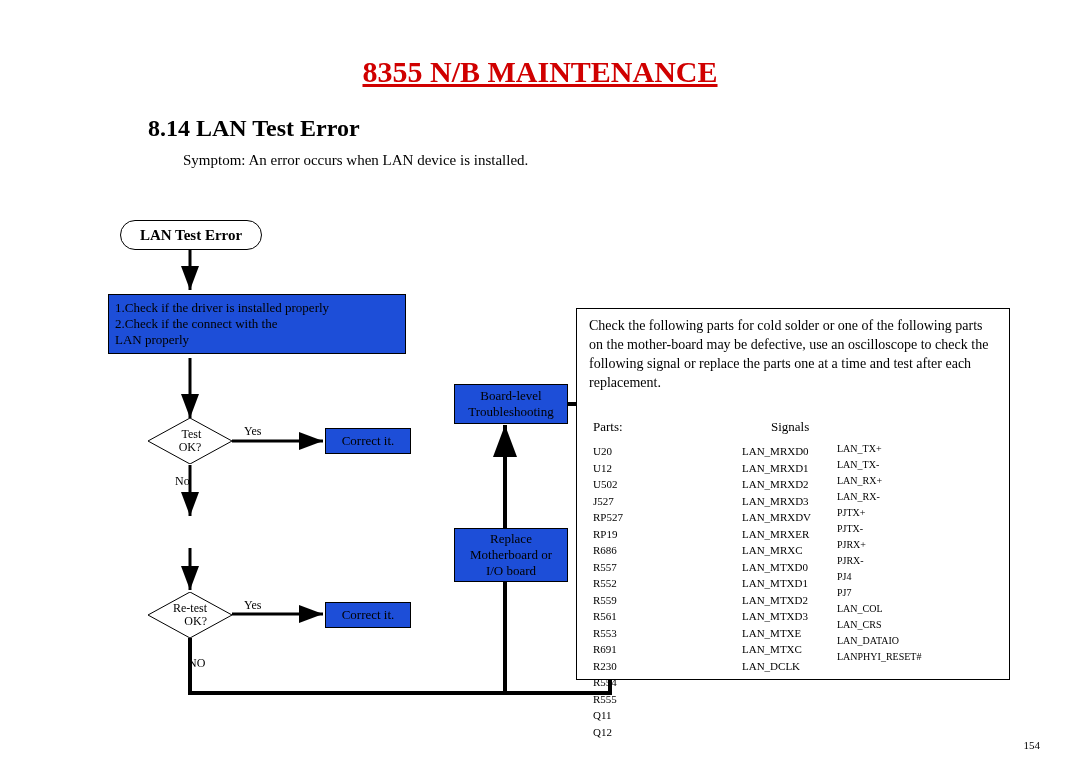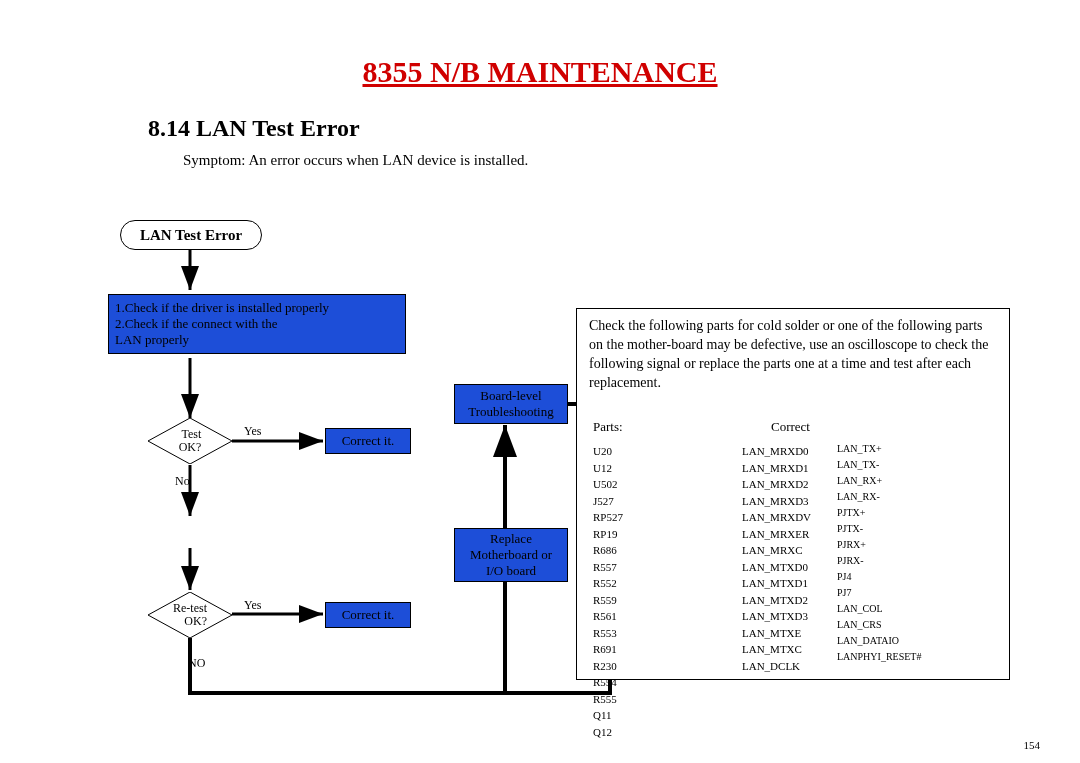--- a/index.html
+++ b/index.html
@@ -94,21 +94,21 @@
   <div class="box" style="left:454px;top:384px;width:100px;height:38px;white-space:pre-line"><span>Board-level
 Troubleshooting</span></div>
 
   <div class="box" style="left:454px;top:528px;width:100px;height:52px;white-space:pre-line"><span>Replace
 Motherboard or
 I/O board</span></div>
 
   <div class="bigbox" style="left:576px;top:308px;width:432px;height:370px">
     <div class="intro">Check the following parts for cold solder or one of the following parts on the mother-board may be defective, use an oscilloscope to check the following signal or replace the parts one at a time and test after each replacement.</div>
     <div class="hdr" style="left:16px;top:110px">Parts:</div>
-    <div class="hdr" style="left:194px;top:110px">Correct</div>
+    <div class="hdr" style="left:194px;top:110px">Signals</div>
     <div class="col" style="left:16px;top:134px" id="pc1">
         <div>U20</div>
         <div>U12</div>
         <div>U502</div>
         <div>J527</div>
         <div>RP527</div>
         <div>RP19</div>
         <div>R686</div>
         <div>R557</div>
         <div>R552</div>

